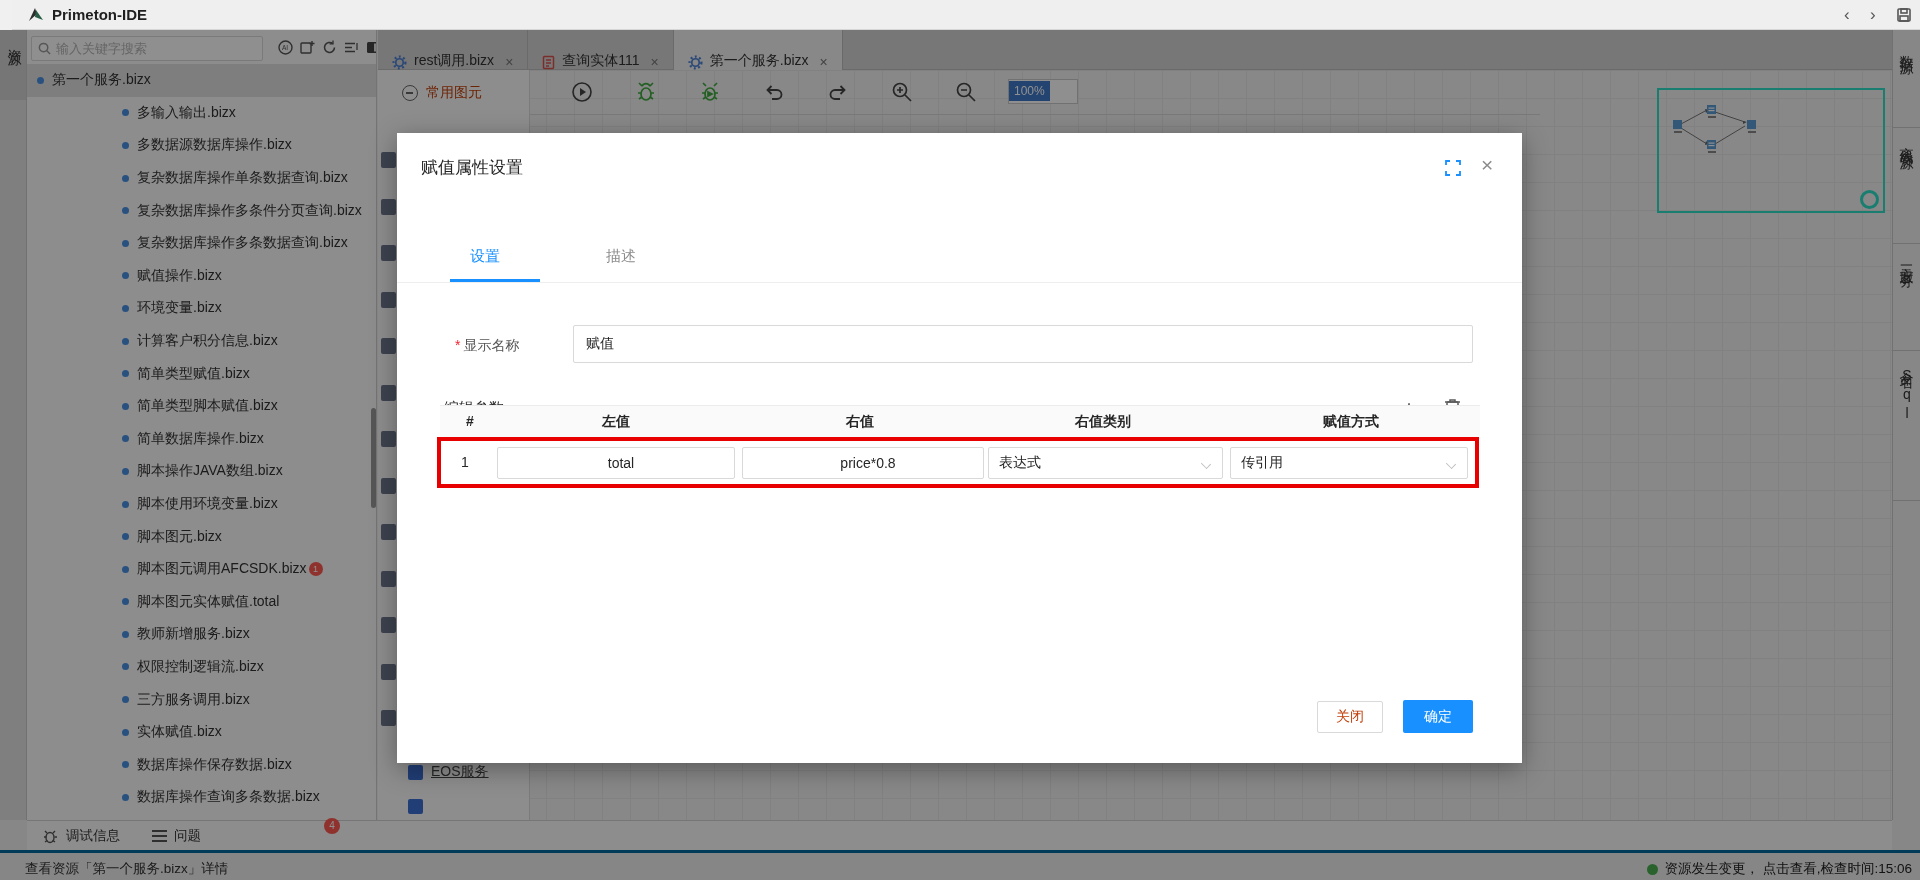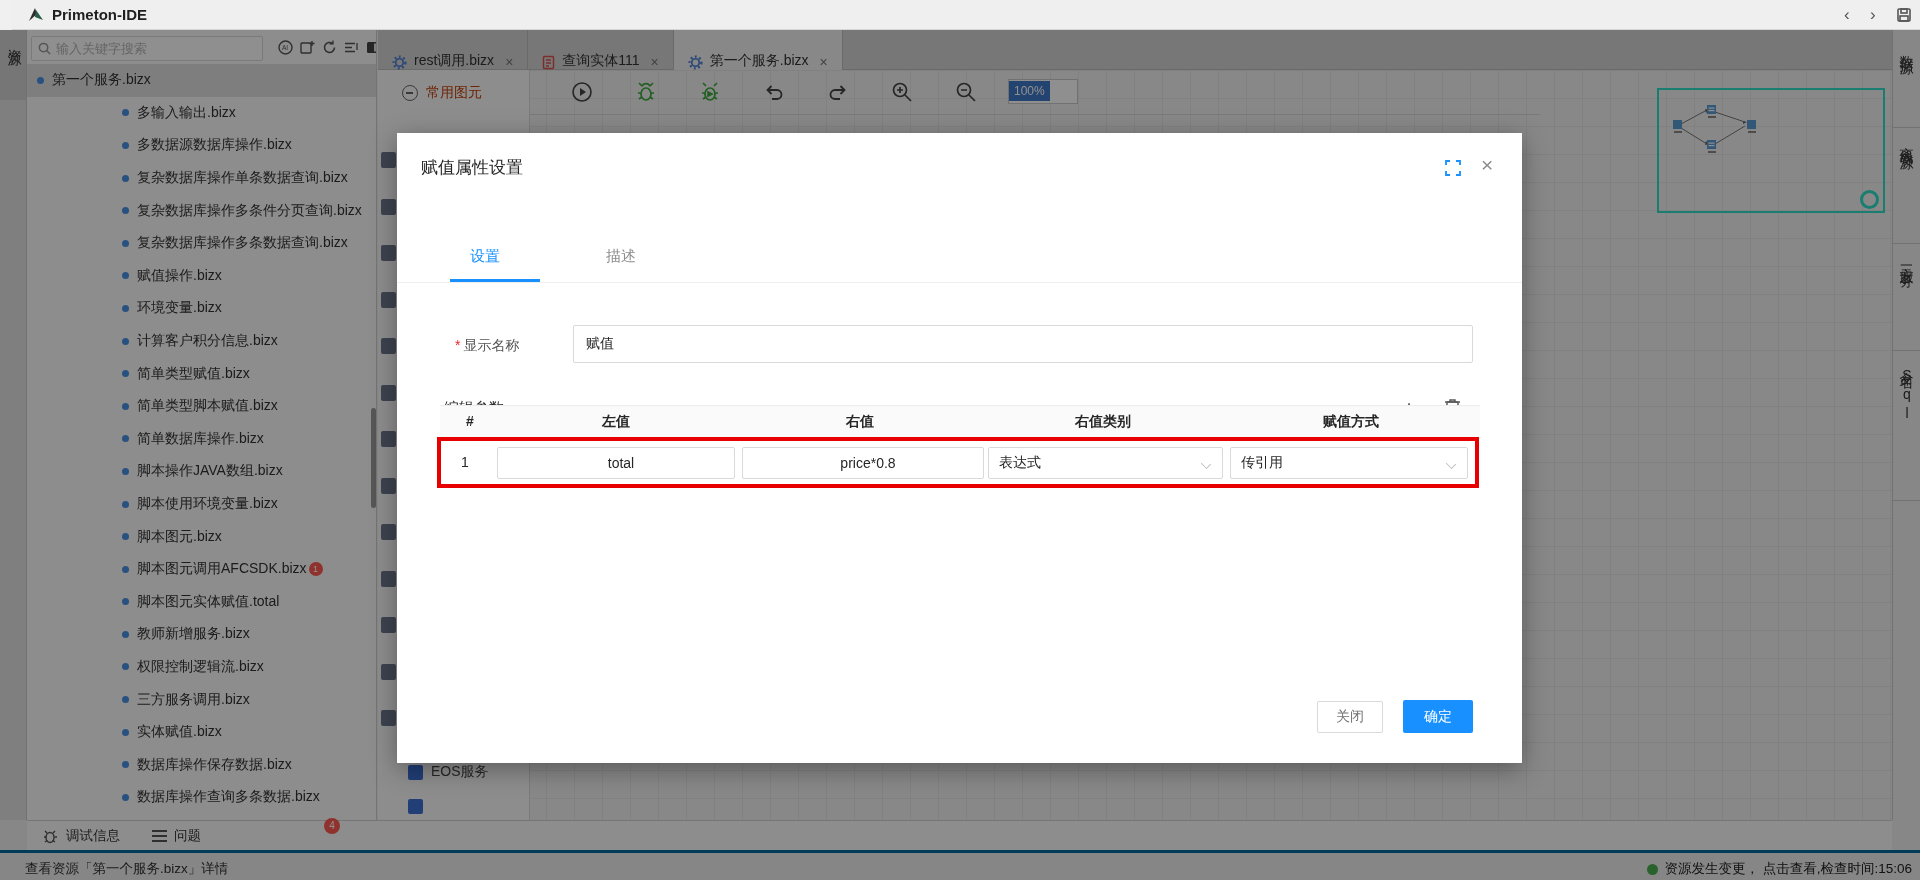--- a/index.html
+++ b/index.html
@@ -41,21 +41,21 @@
     background-image:linear-gradient(#e7e7e7 1px,transparent 1px),linear-gradient(90deg,#e7e7e7 1px,transparent 1px);
     background-size:28px 28px; }
   #palette { left:378px; top:70px; width:152px; height:750px; background:#fcfcfc; border-right:1px solid #dcdcdc; }
   #palette-header { left:24px; top:14px; display:flex; align-items:center; gap:8px; }
   #collapse-circle { width:16px; height:16px; border:1.5px solid #666; border-radius:50%; position:relative; }
   #collapse-circle::after { content:""; position:absolute; left:3px; top:6px; width:7px; height:1.5px; background:#666; }
   #palette-header span { font-size:14px; color:#c2410c; }
   .sliver { position:absolute; left:3px; width:15px; height:16px; background:#55607a; border-radius:2px; opacity:.85; }
   #eos-item { left:30px; top:693px; display:flex; align-items:center; gap:8px; }
   .pal-ico { width:15px; height:15px; background:#3b6fd4; border-radius:2px; }
-  #eos-item span { font-size:14px; color:#444; }
+  #eos-item span { font-size:14px; color:#444;text-decoration:underline; }
   #partial-item { left:30px; top:729px; }
 
   
   #cv-toolbar { left:530px; top:70px; width:1010px; height:45px; border-bottom:1px solid #d8d8d8; }
   .tool { position:absolute; top:10px; width:24px; height:24px; cursor:pointer; }
   #zoom-pct { left:478px; top:9px; width:70px; height:25px; background:#fff; border:1px solid #c9c9c9; font-size:12px; line-height:23px; }
   #zoom-pct i { font-style:normal; background:#3f78c9; color:#ffffff; padding:3px 5px; }
 
   
   #minimap { left:1657px; top:88px; width:228px; height:125px; border:2px solid #2ee0c8; }
@@ -97,21 +97,21 @@
   #add-btn { left:1000px; top:262px; font-size:24px; color:#595959; width:24px; text-align:center; cursor:pointer; font-weight:300; }
   #del-btn { left:1046px; top:264px; width:20px; height:22px; cursor:pointer; }
   #ptable-head { left:43px; top:272px; width:1040px; height:34px; background:#fafafa; border-top:1px solid #ececec; border-bottom:1px solid #ececec; }
   .th { position:absolute; top:7px; font-size:14px; font-weight:bold; color:#262626; transform:translateX(-50%); }
   #ptable-row { left:43px; top:306px; width:1040px; height:47px; }
   .cell-input { position:absolute; top:8px; height:32px; border:1px solid #d9d9d9; border-radius:2px; font-size:14px; color:#262626; padding-left:10px; font-family:inherit; background:#fff;text-align:center; }
   .sel { display:flex; align-items:center; padding-left:10px; cursor:pointer; }
   .chev { position:absolute; right:12px; top:12px; width:8px; height:8px; border-right:1.5px solid #bfbfbf; border-bottom:1.5px solid #bfbfbf; transform:rotate(45deg) scaleY(.8); }
   #row-idx { left:25px; top:15px; font-size:14px; color:#262626; transform:translateX(-50%); position:absolute; }
   #red-annotation { left:40px; top:304px; width:1042px; height:51px; border:4px solid #e80000; z-index:60; pointer-events:none; }
-  #btn-close { left:920px; top:568px; width:66px; height:32px; background:#fff; border:1px solid #d9d9d9; border-radius:2px; font-size:14px; color:#737373; cursor:pointer; font-family:inherit; }
+  #btn-close { left:920px; top:568px; width:66px; height:32px; background:#fff; border:1px solid #d9d9d9; border-radius:2px; font-size:14px; color:#c2410c; cursor:pointer; font-family:inherit; }
   #btn-ok { left:1006px; top:567px; width:70px; height:33px; background:#1890ff; border:none; border-radius:2px; font-size:14px; color:#fff; cursor:pointer; font-family:inherit; }
 
   svg { display:block; }
 </style>
 </head>
 <body>
 
 <div id="titlebar" class="abs">
   <span class="abs" style="left:14px;top:5px;">
     <svg width="20" height="20" viewBox="0 0 20 20">

